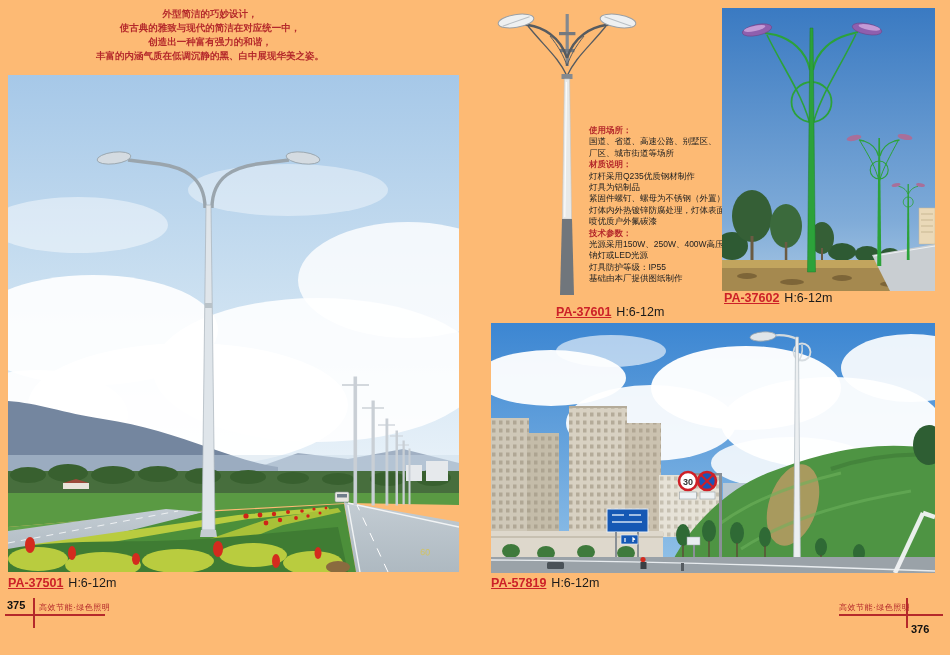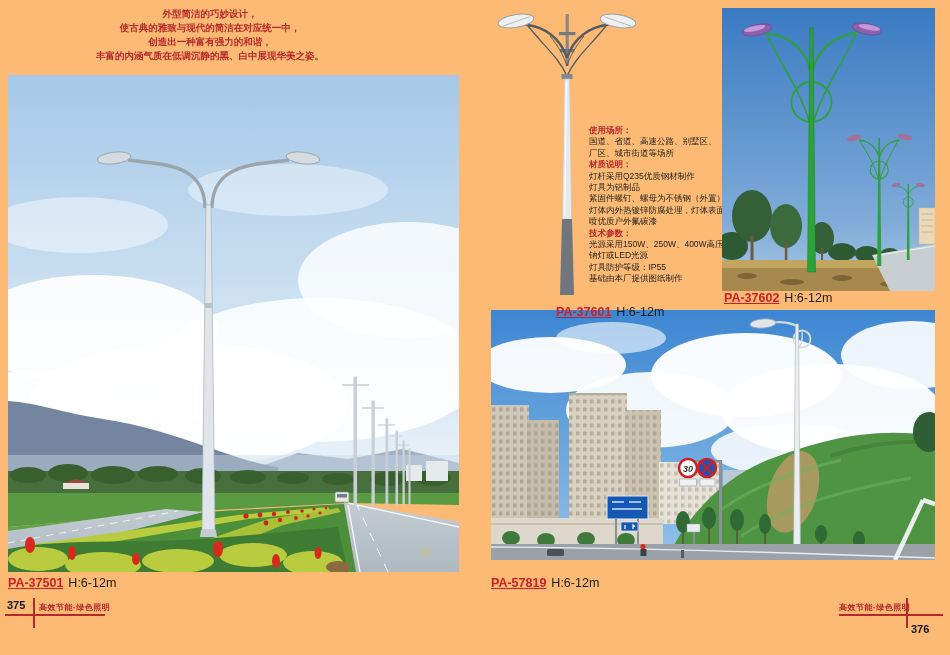--- a/index.html
+++ b/index.html
@@ -7,35 +7,35 @@
   .page{position:relative;width:950px;height:655px;background:#fdba74;}
   .abs{position:absolute;}
   
   .intro{left:55px;top:7px;width:310px;text-align:center;color:#b5292b;font-size:9.5px;font-weight:bold;line-height:14px;}
   
   .photo{overflow:hidden;}
   .photo svg{display:block;width:100%;height:100%;}
   .photo1{left:8px;top:75px;width:451px;height:497px;}
   .product-art{left:490px;top:4px;width:192px;height:298px;}
   .photo3{left:722px;top:8px;width:213px;height:283px;}
-  .photo4{left:491px;top:310px;width:444px;height:250px;font-style:italic;}
+  .photo4{left:491px;top:323px;width:444px;height:250px;}
   
   .plabel{font-size:12.5px;white-space:nowrap;}
   .plabel .code{color:#cc2128;font-weight:bold;text-decoration:underline;}
   .plabel .h{color:#1a1a1a;margin-left:5px;margin-top:36px;}
   .label1{left:8px;top:576px;}
   .label2{left:524px;top:305px;padding-left:32px;}
   .label3{left:724px;top:291px;}
   .label4{left:491px;top:576px;}
   
   .specs{left:589px;top:109px;width:145px;font-size:8.5px;line-height:11.4px;color:#222;margin-top:16px;}
   .specs .stitle{color:#b5292b;font-weight:bold;}
   
   .footer-num{font-size:11px;font-weight:bold;color:#111;}
-  .footer-slogan{font-size:8px;font-weight:bold;color:#b5292b;letter-spacing:0.5px;}
+  .footer-slogan{font-size:8px;font-weight:normal;color:#b5292b;letter-spacing:0.5px;}
   .redline-h{background:#b5292b;height:2px;}
   .redline-v{background:#b5292b;width:2px;}
 </style>
 </head>
 <body>
 
 <div class="page">
 
   <div class="abs intro">
     <div>外型简洁的巧妙设计，</div>

